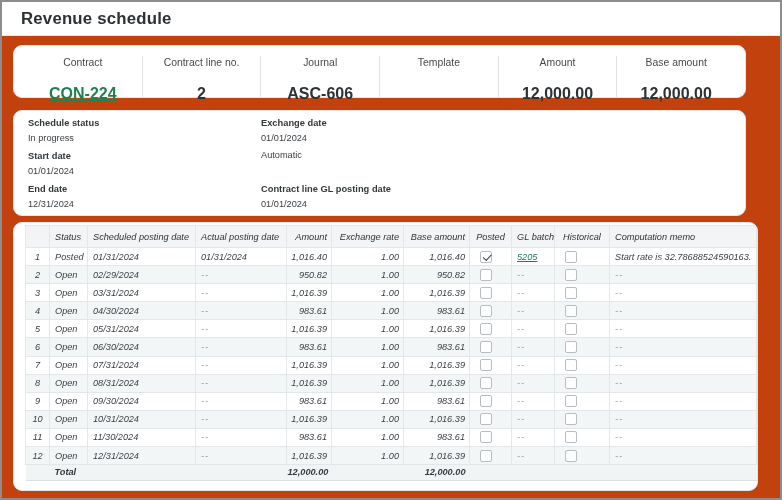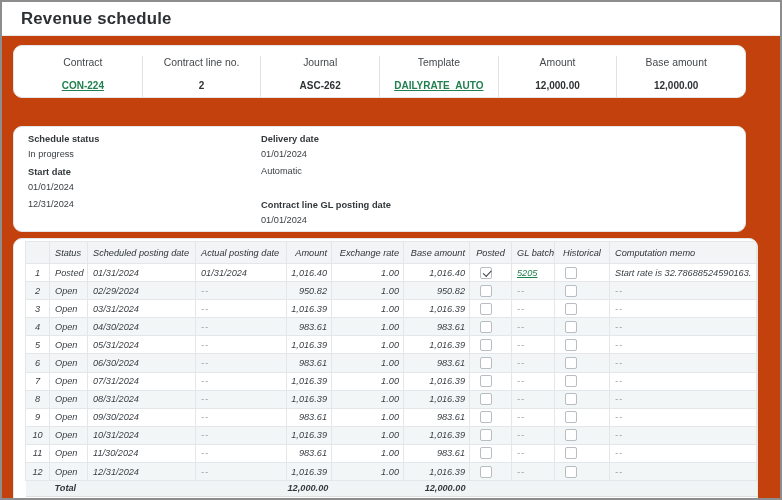--- a/index.html
+++ b/index.html
@@ -45,35 +45,35 @@
     text-align: center;
     border-right: 1px solid #e0e3e4;
   }
   .summary .cell:last-child { border-right: none; }
   .summary .lbl {
     font-size: 10.4px;
     color: #45494d;
     line-height: 14px;
   }
   .summary .val {
-    margin-top: 8px;
-    font-size: 10px;
+    margin-top: 16px;
+    font-size: 16px;
     font-weight: bold;
     color: #2e3235;
     line-height: 16px;
   }
   a.green-link {
     color: #21804f;
     text-decoration: underline;
     cursor: pointer;
   }
   .summary .val a.green-link { font-weight: bold; }
   
   .details {
-    margin-top: 28px;
+    margin-top: 12px;
     width: 733px;
     height: 106px;
     padding: 4px 0 0 14px;
     display: grid;
     grid-template-columns: 233px auto;
     grid-auto-flow: column;
     grid-template-rows: repeat(3, 33px);
   }
   .field .flbl {
     font-size: 9.3px;
@@ -164,25 +164,24 @@
       <div class="cell">
         <div class="lbl">Contract</div>
         <div class="val"><a class="green-link">CON-224</a></div>
       </div>
       <div class="cell">
         <div class="lbl">Contract line no.</div>
         <div class="val">2</div>
       </div>
       <div class="cell">
         <div class="lbl">Journal</div>
-        <div class="val">ASC-262</div>
+        <div class="val">ASC-606</div>
       </div>
       <div class="cell">
         <div class="lbl">Template</div>
-        <div class="val"><a class="green-link">DAILYRATE_AUTO</a></div>
       </div>
       <div class="cell">
         <div class="lbl">Amount</div>
         <div class="val">12,000.00</div>
       </div>
       <div class="cell">
         <div class="lbl">Base amount</div>
         <div class="val">12,000.00</div>
       </div>
     </section>
@@ -190,24 +189,25 @@
   <section class="card details">
       <div class="field" style="grid-column: 1;">
         <div class="flbl">Schedule status</div>
         <div class="fval">In progress</div>
       </div>
       <div class="field" style="grid-column: 1;">
         <div class="flbl">Start date</div>
         <div class="fval">01/01/2024</div>
       </div>
       <div class="field" style="grid-column: 1;">
+        <div class="flbl">End date</div>
         <div class="fval">12/31/2024</div>
       </div>
       <div class="field" style="grid-column: 2;">
-        <div class="flbl">Delivery date</div>
+        <div class="flbl">Exchange date</div>
         <div class="fval">01/01/2024</div>
       </div>
       <div class="field" style="grid-column: 2;">
         <div class="fval">Automatic</div>
       </div>
       <div class="field" style="grid-column: 2;">
         <div class="flbl">Contract line GL posting date</div>
         <div class="fval">01/01/2024</div>
       </div>
     </section>

